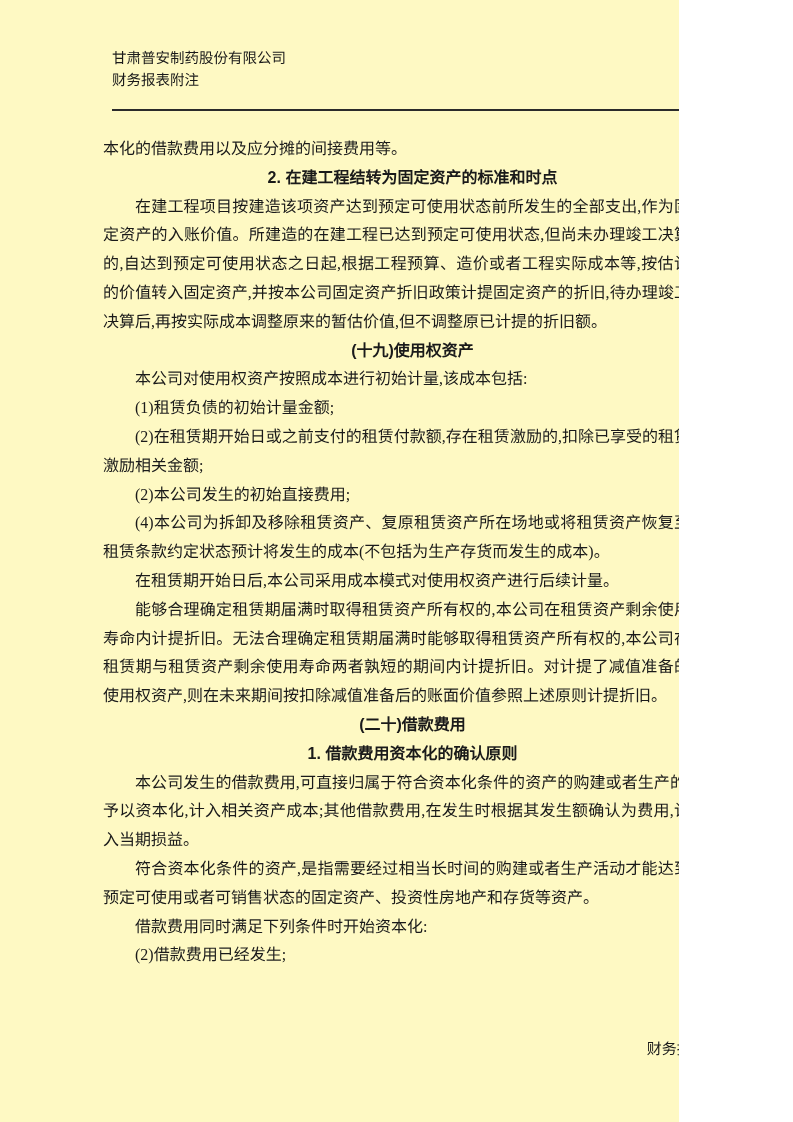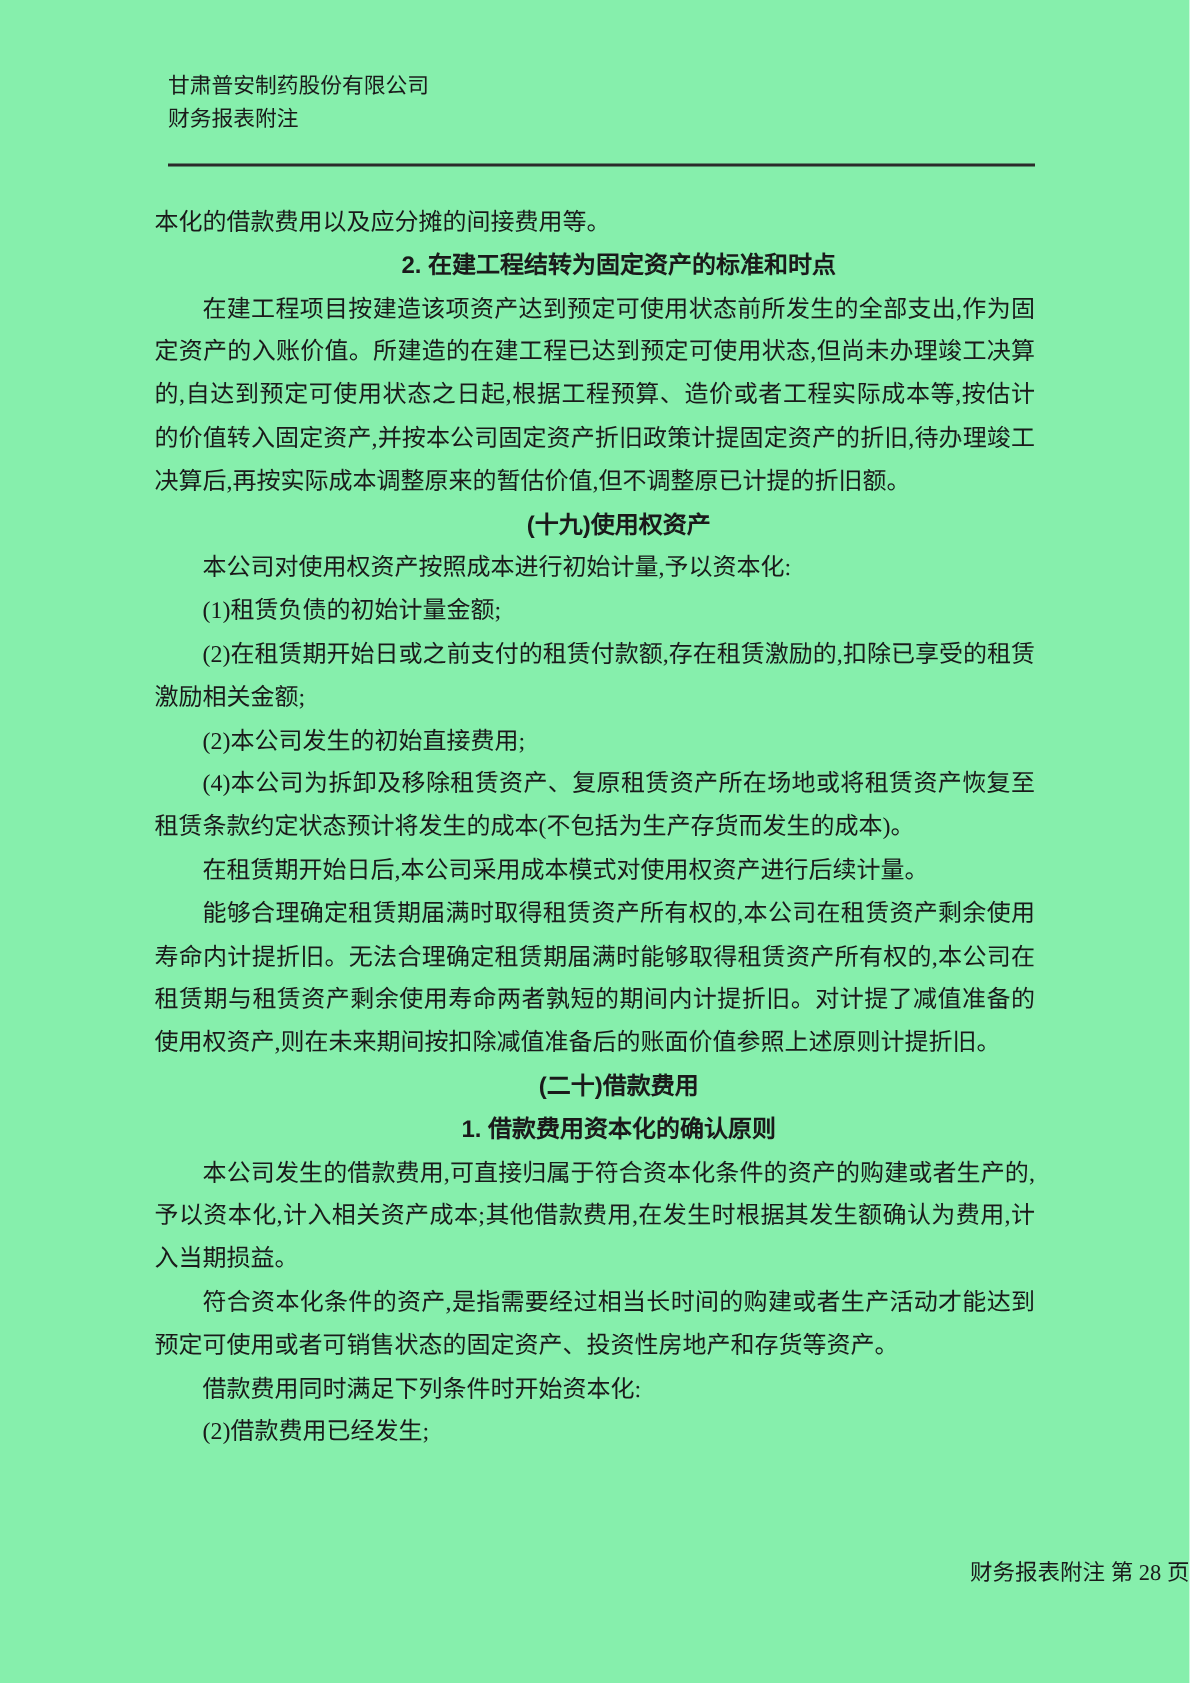--- a/index.html
+++ b/index.html
@@ -2,23 +2,23 @@
 <html lang="zh-CN"><head>
 <meta charset="utf-8">
 <style>
   html, body {
     margin: 0;
     padding: 0;
     background: #ffffff;
   }
   .page {
     position: relative;
-    width: 793px;
+    width: 679px;
     height: 1122px;
-    background: #86efac;
+    background: #fef9c3;
     overflow: hidden;
     font-family: "Liberation Serif", "DejaVu Serif", serif;
     color: #1a1a1a;
   }
   .doc-header {
     position: absolute;
     left: 112px;
     top: 47px;
     width: 578px;
     font-size: 14.5px;
@@ -78,21 +78,21 @@
     <div>财务报表附注</div>
   </header>
 
   <div class="header-rule"></div>
 
   <main class="doc-body">
       <p class="continuation">本化的借款费用以及应分摊的间接费用等。</p>
       <p class="heading">2. 在建工程结转为固定资产的标准和时点</p>
       <p class="paragraph">在建工程项目按建造该项资产达到预定可使用状态前所发生的全部支出,作为固定资产的入账价值。所建造的在建工程已达到预定可使用状态,但尚未办理竣工决算的,自达到预定可使用状态之日起,根据工程预算、造价或者工程实际成本等,按估计的价值转入固定资产,并按本公司固定资产折旧政策计提固定资产的折旧,待办理竣工决算后,再按实际成本调整原来的暂估价值,但不调整原已计提的折旧额。</p>
       <p class="heading">(十九)使用权资产</p>
-      <p class="paragraph">本公司对使用权资产按照成本进行初始计量,予以资本化:</p>
+      <p class="paragraph">本公司对使用权资产按照成本进行初始计量,该成本包括:</p>
       <p class="paragraph">(1)租赁负债的初始计量金额;</p>
       <p class="paragraph">(2)在租赁期开始日或之前支付的租赁付款额,存在租赁激励的,扣除已享受的租赁激励相关金额;</p>
       <p class="paragraph">(2)本公司发生的初始直接费用;</p>
       <p class="paragraph">(4)本公司为拆卸及移除租赁资产、复原租赁资产所在场地或将租赁资产恢复至租赁条款约定状态预计将发生的成本(不包括为生产存货而发生的成本)。</p>
       <p class="paragraph">在租赁期开始日后,本公司采用成本模式对使用权资产进行后续计量。</p>
       <p class="paragraph">能够合理确定租赁期届满时取得租赁资产所有权的,本公司在租赁资产剩余使用寿命内计提折旧。无法合理确定租赁期届满时能够取得租赁资产所有权的,本公司在租赁期与租赁资产剩余使用寿命两者孰短的期间内计提折旧。对计提了减值准备的使用权资产,则在未来期间按扣除减值准备后的账面价值参照上述原则计提折旧。</p>
       <p class="heading">(二十)借款费用</p>
       <p class="heading">1. 借款费用资本化的确认原则</p>
       <p class="paragraph">本公司发生的借款费用,可直接归属于符合资本化条件的资产的购建或者生产的,予以资本化,计入相关资产成本;其他借款费用,在发生时根据其发生额确认为费用,计入当期损益。</p>
       <p class="paragraph">符合资本化条件的资产,是指需要经过相当长时间的购建或者生产活动才能达到预定可使用或者可销售状态的固定资产、投资性房地产和存货等资产。</p>

